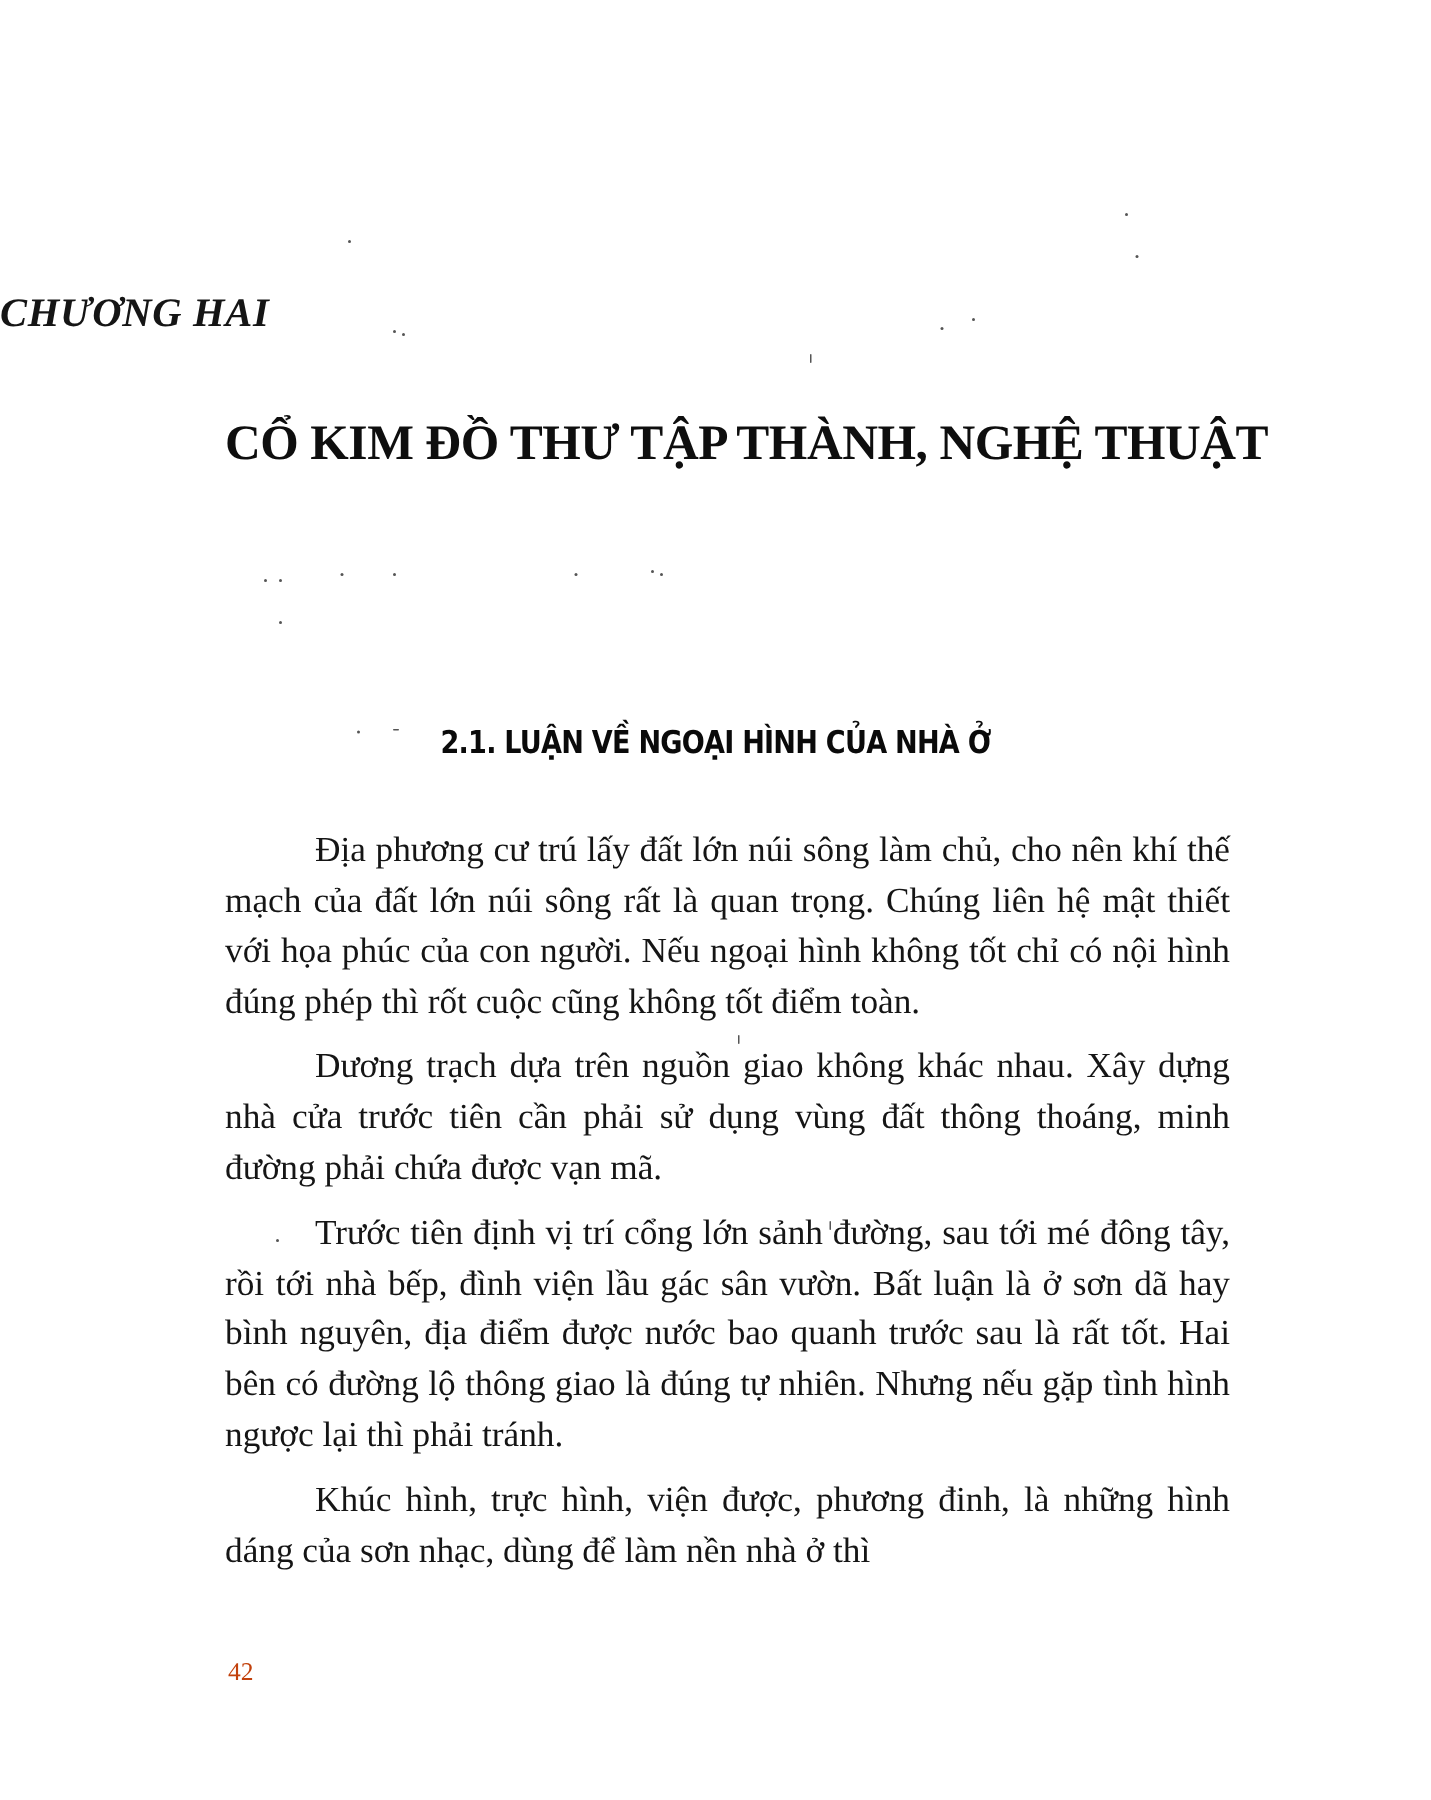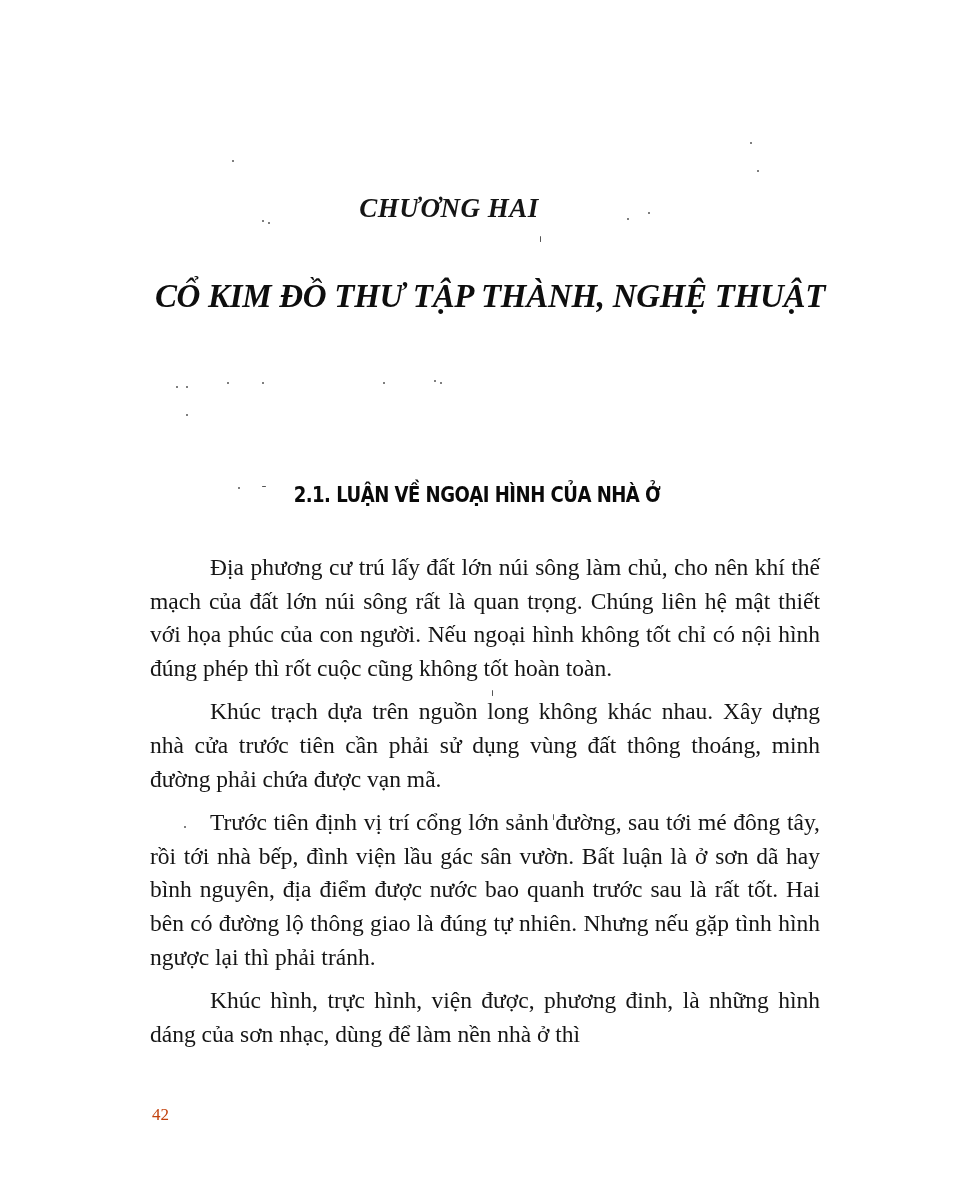--- a/index.html
+++ b/index.html
@@ -16,40 +16,40 @@
     font-family: "Liberation Serif", "DejaVu Serif", serif;
   }
   .page {
     position: absolute;
     left: 0; top: 0;
     width: 954px; height: 1200px;
   }
   .chapter-label {
     position: absolute;
     top: 193px;
-    left: 12px; width: 874px;
-    text-align: center;
+    left: 0; width: 874px;
+    text-align: left;
     font-style: italic;
     font-weight: bold;
     font-size: 27px;
     letter-spacing: 0.5px;
     color: #151515;
   }
   .chapter-title {
     position: absolute;
     top: 272px;
     left: 150px; width: 680px;
     text-align: center;
     font-weight: bold;
     font-size: 33px;
     line-height: 48px;
     color: #0e0e0e;
     letter-spacing: -0.3px;
   }
-  .chapter-title .line { display: block; white-space: nowrap; font-style: italic; }
+  .chapter-title .line { display: block; white-space: nowrap; }
   .section-heading {
     position: absolute;
     top: 406px;
     left: 0; width: 954px;
     text-align: center;
     font-style: italic;
     font-weight: bold;
     font-size: 27px;
     color: #141414;
   }
@@ -101,22 +101,22 @@
   <div class="chapter-label">CHƯƠNG HAI</div>
 
   <div class="chapter-title">
     <span class="line">CỔ KIM ĐỒ THƯ TẬP THÀNH, NGHỆ THUẬT</span>
   </div>
 
 
   <div class="subsection-heading">2.1. LUẬN VỀ NGOẠI HÌNH CỦA NHÀ Ở</div>
 
   <div class="body-text">
-    <p>Địa phương cư trú lấy đất lớn núi sông làm chủ, cho nên khí thế mạch của đất lớn núi sông rất là quan trọng. Chúng liên hệ mật thiết với họa phúc của con người. Nếu ngoại hình không tốt chỉ có nội hình đúng phép thì rốt cuộc cũng không tốt hoàn toàn.</p>
-    <p>Khúc trạch dựa trên nguồn long không khác nhau. Xây dựng nhà cửa trước tiên cần phải sử dụng vùng đất thông thoáng, minh đường phải chứa được vạn mã.</p>
+    <p>Địa phương cư trú lấy đất lớn núi sông làm chủ, cho nên khí thế mạch của đất lớn núi sông rất là quan trọng. Chúng liên hệ mật thiết với họa phúc của con người. Nếu ngoại hình không tốt chỉ có nội hình đúng phép thì rốt cuộc cũng không tốt điểm toàn.</p>
+    <p>Dương trạch dựa trên nguồn giao không khác nhau. Xây dựng nhà cửa trước tiên cần phải sử dụng vùng đất thông thoáng, minh đường phải chứa được vạn mã.</p>
     <p>Trước tiên định vị trí cổng lớn sảnh đường, sau tới mé đông tây, rồi tới nhà bếp, đình viện lầu gác sân vườn. Bất luận là ở sơn dã hay bình nguyên, địa điểm được nước bao quanh trước sau là rất tốt. Hai bên có đường lộ thông giao là đúng tự nhiên. Nhưng nếu gặp tình hình ngược lại thì phải tránh.</p>
     <p>Khúc hình, trực hình, viện được, phương đinh, là những hình dáng của sơn nhạc, dùng để làm nền nhà ở thì</p>
   </div>
 
   <div class="page-number">42</div>
 
   <span class="speck" style="left:232px;top:160px;"></span>
   <span class="speck" style="left:750px;top:142px;"></span>
   <span class="speck" style="left:757px;top:170px;"></span>
   <span class="speck" style="left:262px;top:220px;"></span>

